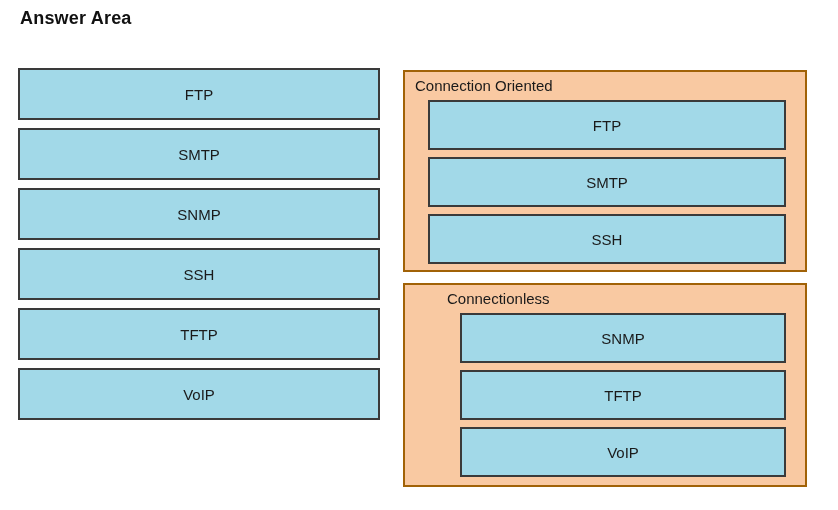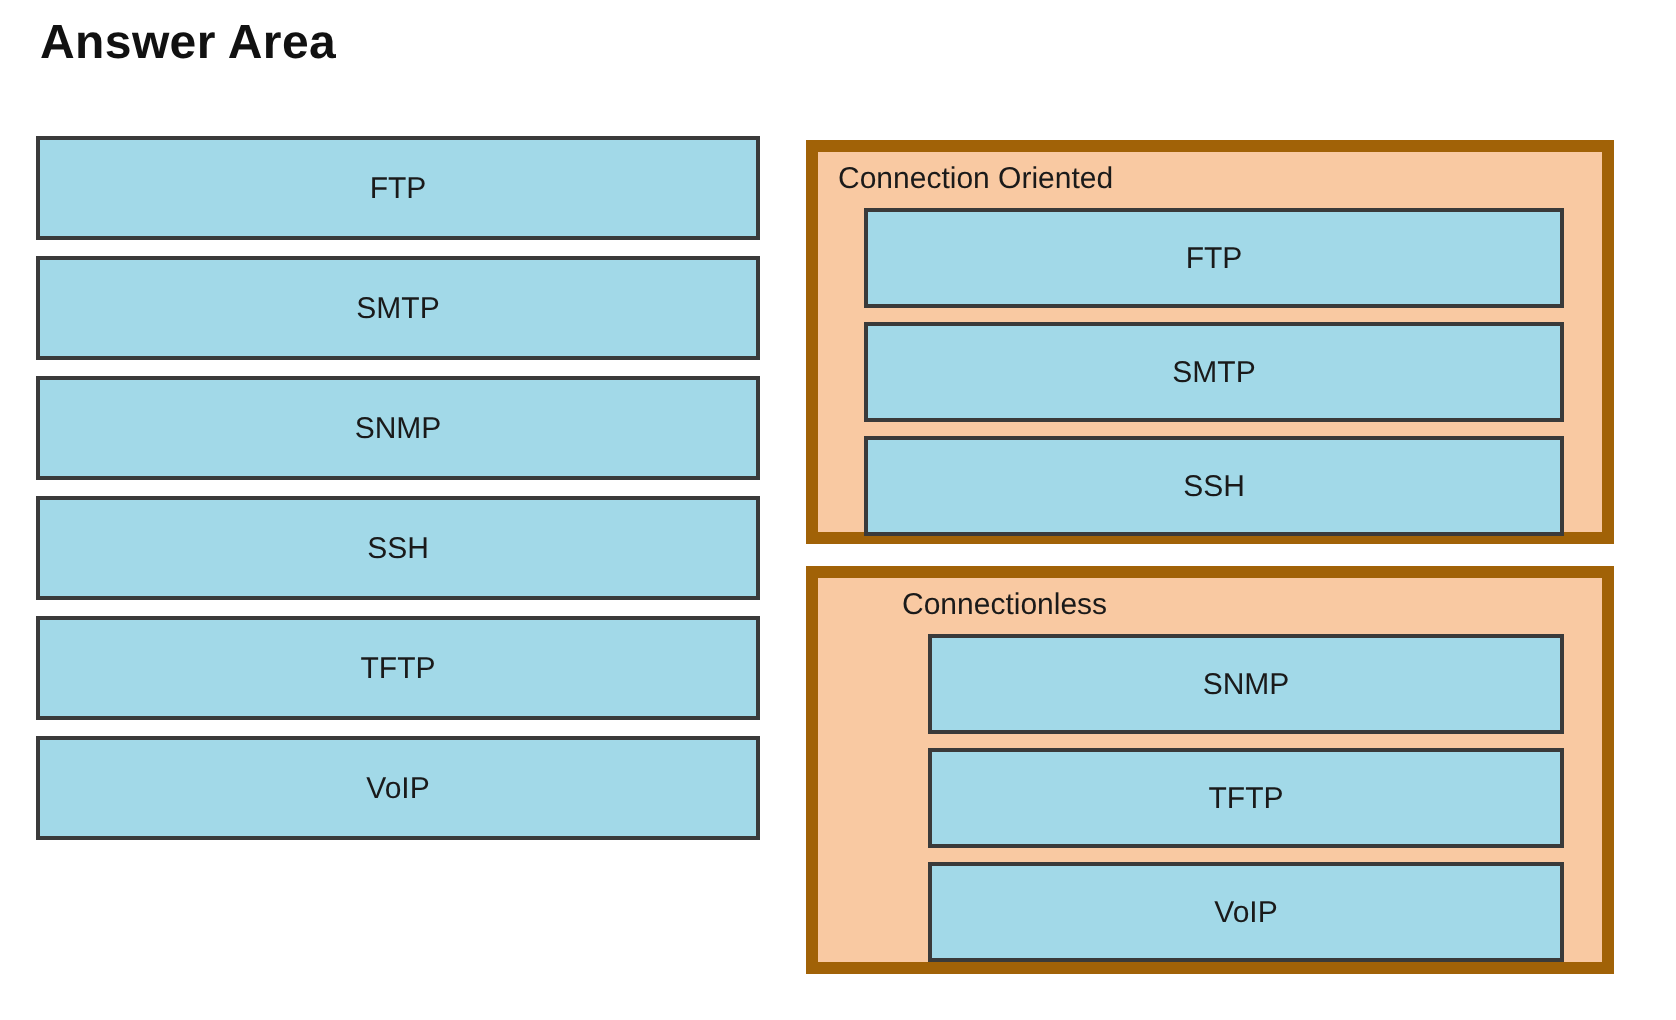--- a/index.html
+++ b/index.html
@@ -12,21 +12,21 @@
     position: relative;
     width: 838px;
     height: 510px;
     background: #ffffff;
     overflow: hidden;
   }
   .page-title {
     position: absolute;
     left: 20px;
     top: 8px;
-    font-size: 24px;
+    font-size: 18px;
     font-weight: bold;
     color: #111111;
     letter-spacing: 0.2px;
   }
   .source-col {
     position: absolute;
     left: 18px;
     top: 68px;
     width: 362px;
   }
@@ -43,21 +43,21 @@
     font-size: 15px;
     color: #1a1a1a;
     cursor: move;
   }
   .group {
     position: absolute;
     left: 403px;
     width: 404px;
     box-sizing: border-box;
     background: #F9C9A2;
-    border: 6px solid #a16207;
+    border: 2px solid #a16207;
     padding: 4px 19px 7px 8px;
   }
   .group-1 { top: 70px;  height: 202px; }
   .group-2 { top: 283px; height: 204px; padding-left: 40px; }
   .group-label {
     font-size: 15px;
     line-height: 15px;
     color: #1a1a1a;
     margin: 2px 0 7px 2px;
   }

